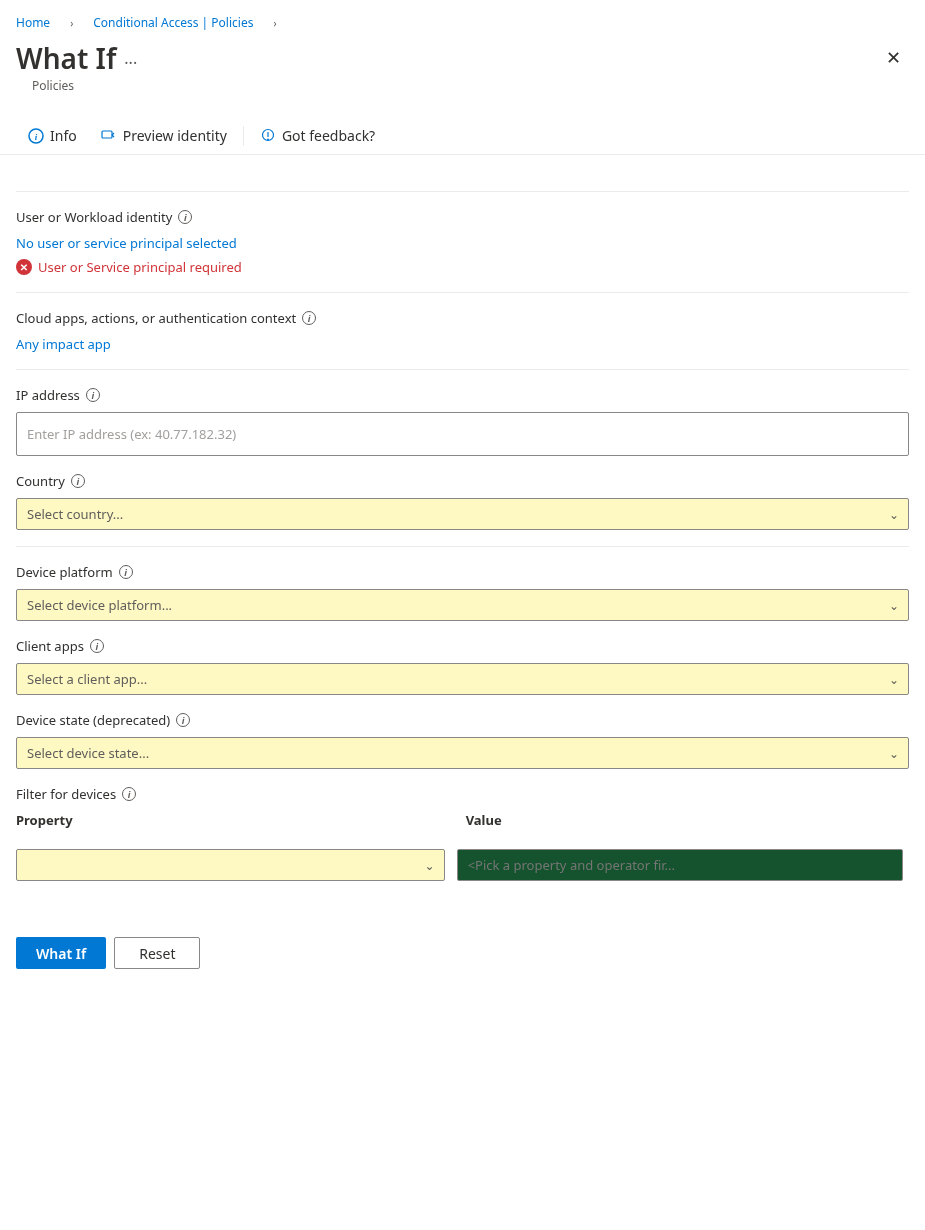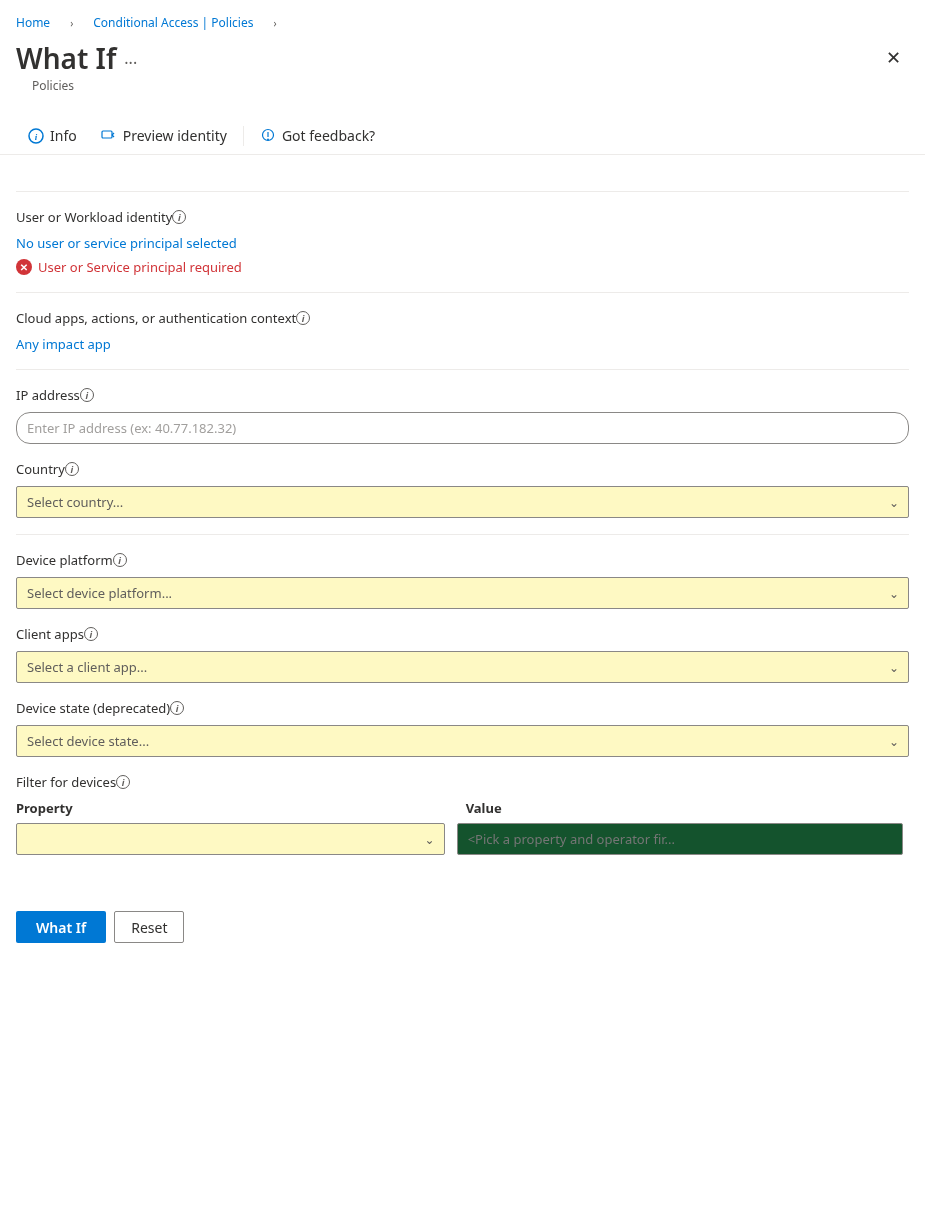--- a/index.html
+++ b/index.html
@@ -120,20 +120,21 @@
       border-top: 1px solid #edebe9;
       margin: 16px 0;
     }
     .field-label {
       font-size: 13px;
       font-weight: 400;
       color: #323130;
       margin-bottom: 8px;
       display: flex;
       align-items: center;
+      gap: 6px;
     }
     .info-icon {
       width: 14px;
       height: 14px;
       border: 1.5px solid #605e5c;
       border-radius: 50%;
       display: inline-flex;
       align-items: center;
       justify-content: center;
       font-size: 9px;
@@ -169,23 +170,23 @@
       font-size: 10px;
       flex-shrink: 0;
       font-weight: 700;
     }
     .error-text {
       color: #d13438;
       font-size: 13px;
     }
     .input-field {
       width: 100%;
-      height: 32px;
+      height: 44px;
       border: 1px solid #8a8886;
-      border-radius: 14px;
+      border-radius: 2px;
       padding: 0 10px;
       font-size: 13px;
       font-family: inherit;
       color: #323130;
       outline: none;
     }
     .input-field::placeholder {
       color: #a19f9d;
     }
     .select-wrapper {
@@ -216,21 +217,21 @@
       color: #605e5c;
       font-size: 12px;
     }
     .filter-table {
       width: 100%;
       margin-top: 8px;
     }
     .filter-table-header {
       display: flex;
       gap: 24px;
-      margin-bottom: 6px;
+      margin-bottom: 20px;
     }
     .filter-col-property {
       width: 48%;
     }
     .filter-col-value {
       width: 50%;
     }
     .filter-col-header {
       font-size: 13px;
       font-weight: 700;
@@ -272,21 +273,21 @@
       font-size: 14px;
       font-family: inherit;
       cursor: pointer;
       font-weight: 600;
     }
     .btn-secondary {
       background: #fff;
       color: #323130;
       border: 1px solid #8a8886;
       border-radius: 2px;
-      padding: 0 16px;
+      padding: 0 24px;
       height: 32px;
       font-size: 14px;
       font-family: inherit;
       cursor: pointer;
     }
     .section-field {
       margin-bottom: 16px;
     }
   </style>
 </head>

